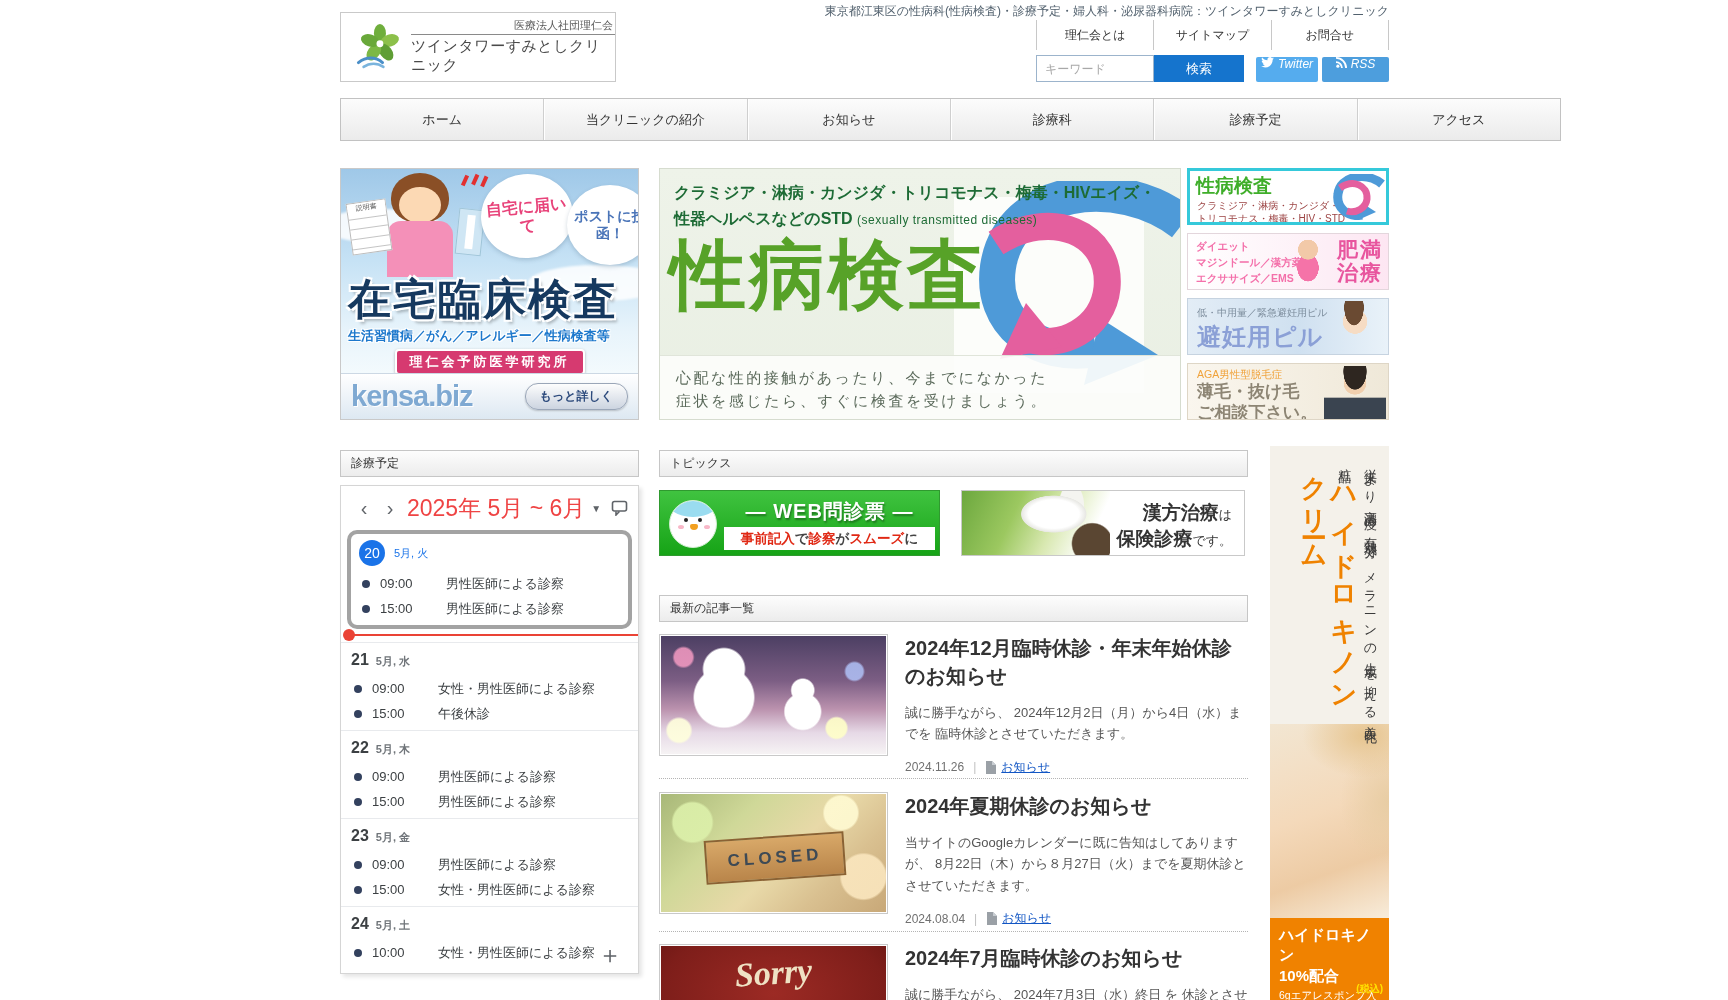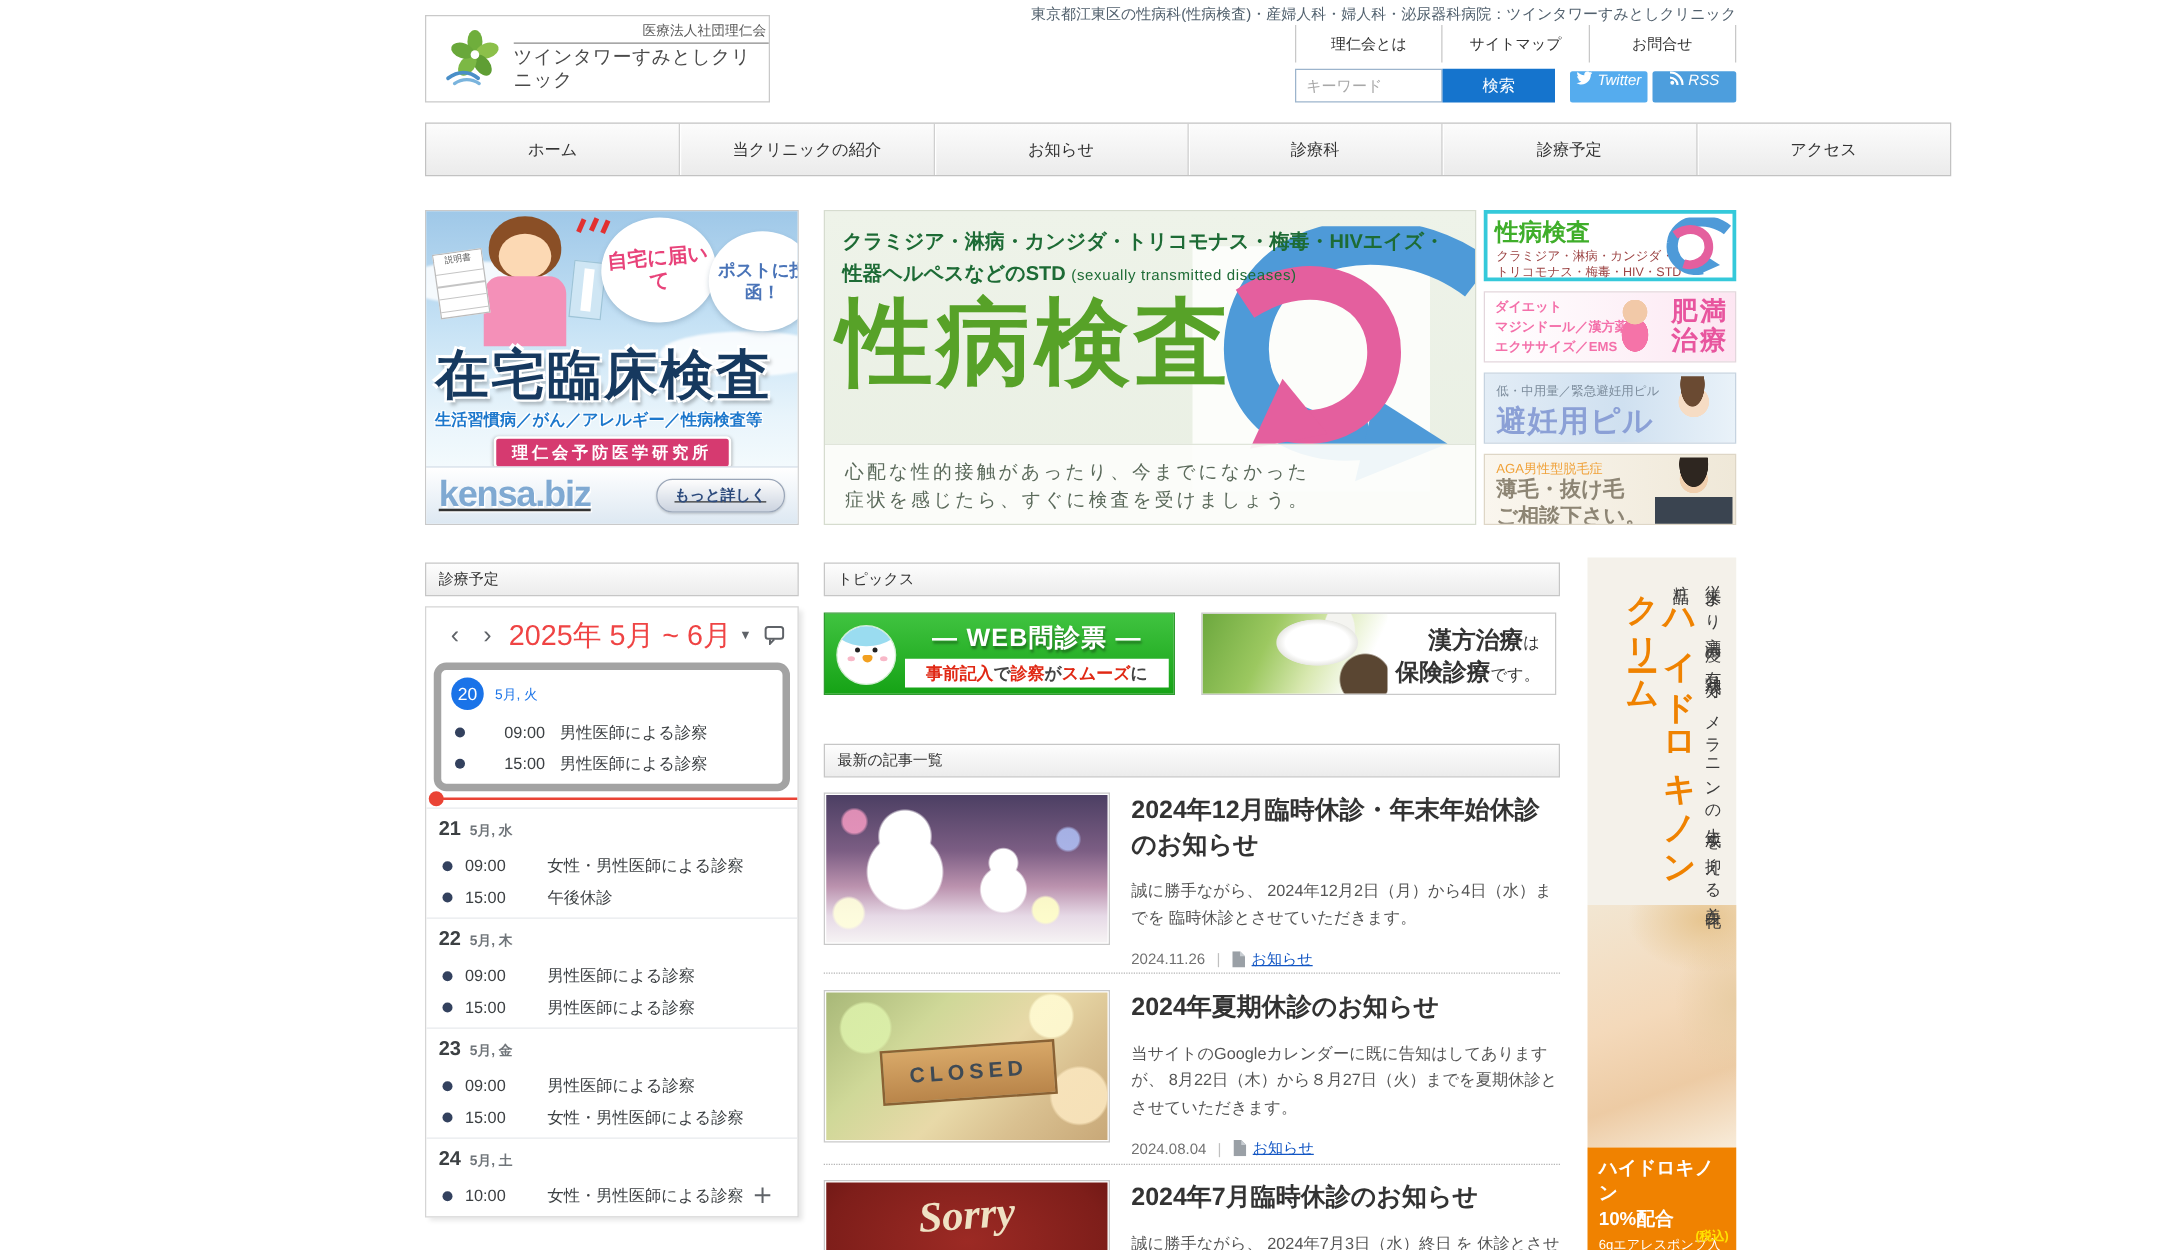--- a/index.html
+++ b/index.html
@@ -75,21 +75,21 @@
   .pl-title { position:absolute; left:7px; top:102px; font-size:43px; font-weight:bold;
               color:#16395f; letter-spacing:2px;
               text-shadow:2px 2px 0 #fff,-2px 2px 0 #fff,2px -2px 0 #fff,-2px -2px 0 #fff,3px 4px 3px rgba(0,0,0,.25); }
   .pl-sub { position:absolute; left:7px; top:158px; font-size:13px; font-weight:bold; color:#1d78cc;
             text-shadow:1px 1px 0 #fff,-1px 1px 0 #fff,1px -1px 0 #fff,-1px -1px 0 #fff; }
   .pl-badge { position:absolute; left:50%; transform:translateX(-50%); top:180px; padding:2px 13px;
               background:#d63a70; color:#fff; border:2px solid #fff; border-radius:4px;
               font-size:13px; font-weight:bold; letter-spacing:3px; white-space:nowrap;
               box-shadow:0 1px 3px rgba(0,0,0,.3); }
   .pl-kensa { height:46px; background:linear-gradient(#ffffff,#dde8f2); border-top:1px solid #ccd8e4;
-              display:flex; align-items:center; justify-content:space-between; padding:0 10px;text-decoration:underline; }
+              display:flex; align-items:center; justify-content:space-between; padding:0 10px; }
   .kensa-logo { font-size:29px; font-weight:bold; color:#7fa9d2; letter-spacing:-1px;
                 text-shadow:1px 1px 0 #fff; }
   .more-btn { padding:4px 14px; border-radius:13px; background:linear-gradient(#fdfdfd,#ccd4e0);
               border:1px solid #9aa6b8; color:#2c4a7c; font-size:12px; font-weight:bold;
               box-shadow:0 1px 2px rgba(0,0,0,.2); cursor:pointer; white-space:nowrap; }
 
   .promo-main { position:absolute; left:659px; top:168px; width:522px; height:252px;
                 border:1px solid #d6dccf; background:linear-gradient(#eef3e9,#e9efe3); overflow:hidden;
                 cursor:pointer; }
   .pm-white { position:absolute; right:36px; top:28px; width:190px; height:196px; background:#fcfdfa; }
@@ -138,21 +138,21 @@
               padding-left:10px; }
 
   
   .calendar { position:absolute; left:340px; top:485px; width:299px; height:489px; background:#fff;
               border:1px solid #d5d5d5; box-shadow:3px 3px 4px rgba(0,0,0,.10); overflow:hidden; }
   .cal-nav { height:44px; display:flex; align-items:center; padding:0 10px; }
   .cal-arrow { width:26px; text-align:center; font-size:20px; color:#5f6368; cursor:pointer; }
   .cal-title { font-size:23px; color:#ef4444; margin-left:4px; cursor:pointer; }
   .cal-caret { font-size:10px; color:#5f6368; margin-left:6px; cursor:pointer; }
   .cal-bubble { margin-left:auto; cursor:pointer; display:flex; }
-  .day-card { margin:0 6px; border:6px solid #a3a3a3; border-radius:10px; padding:6px 8px 4px;text-align:right; }
+  .day-card { margin:0 6px; border:4px solid #a3a3a3; border-radius:10px; padding:6px 8px 4px; }
   .day-head { display:flex; align-items:center; gap:9px; margin-bottom:5px; }
   .day-num-today { width:26px; height:26px; border-radius:50%; background:#1a73e8; color:#fff;
                    font-size:14px; display:flex; align-items:center; justify-content:center; }
   .day-label-today { color:#1a73e8; font-size:11px; }
   .ev { display:flex; align-items:center; height:25px; font-size:13px; color:#3c4043; cursor:pointer; }
   .dot { width:8px; height:8px; border-radius:50%; background:#33415e; margin:0 10px 0 3px; flex:none; }
   .ev-time { width:54px; }
   .ev-desc { margin-left:12px; white-space:nowrap; }
   .now-line { position:relative; height:13px; margin:0 0 0 2px; }
   .now-line .bar { position:absolute; left:4px; right:0; top:5px; height:2px; background:#ea4335; }
@@ -248,21 +248,21 @@
   .tb-bottom { height:120px; background:#f08200; color:#fff; padding:7px 9px 0; position:relative; }
   .tb-b1,.tb-b2 { font-size:15px; font-weight:bold; line-height:1.35; }
   .tb-b3 { font-size:10.5px; margin-top:3px; }
   .tb-tax { position:absolute; right:6px; top:64px; font-size:10px; color:#ffe200; font-weight:bold; }
 </style>
 </head>
 <body>
 
 <div id="page">
 
-  <div class="tagline">東京都江東区の性病科(性病検査)・産婦人科・婦人科・泌尿器科病院：ツインタワーすみとしクリニック</div>
+  <div class="tagline">東京都江東区の性病科(性病検査)・診療予定・婦人科・泌尿器科病院：ツインタワーすみとしクリニック</div>
 
   <div class="logo-box">
     <svg width="58" height="54" viewBox="0 0 58 54">
       <ellipse cx="29" cy="10" rx="7" ry="11" fill="#6fae3c"></ellipse>
       <ellipse transform="rotate(72 29 22)" cx="29" cy="10" rx="7" ry="11" fill="#8cc04a"></ellipse>
       <ellipse transform="rotate(144 29 22)" cx="29" cy="10" rx="7" ry="11" fill="#5f9e34"></ellipse>
       <ellipse transform="rotate(216 29 22)" cx="29" cy="10" rx="7" ry="11" fill="#7cb845"></ellipse>
       <ellipse transform="rotate(288 29 22)" cx="29" cy="10" rx="7" ry="11" fill="#69a83a"></ellipse>
       <circle cx="29" cy="22" r="4" fill="#fff"></circle>
       <path d="M4 44c9-7 20-7 28 0" stroke="#4a8fc8" stroke-width="3.5" fill="none" stroke-linecap="round"></path>

